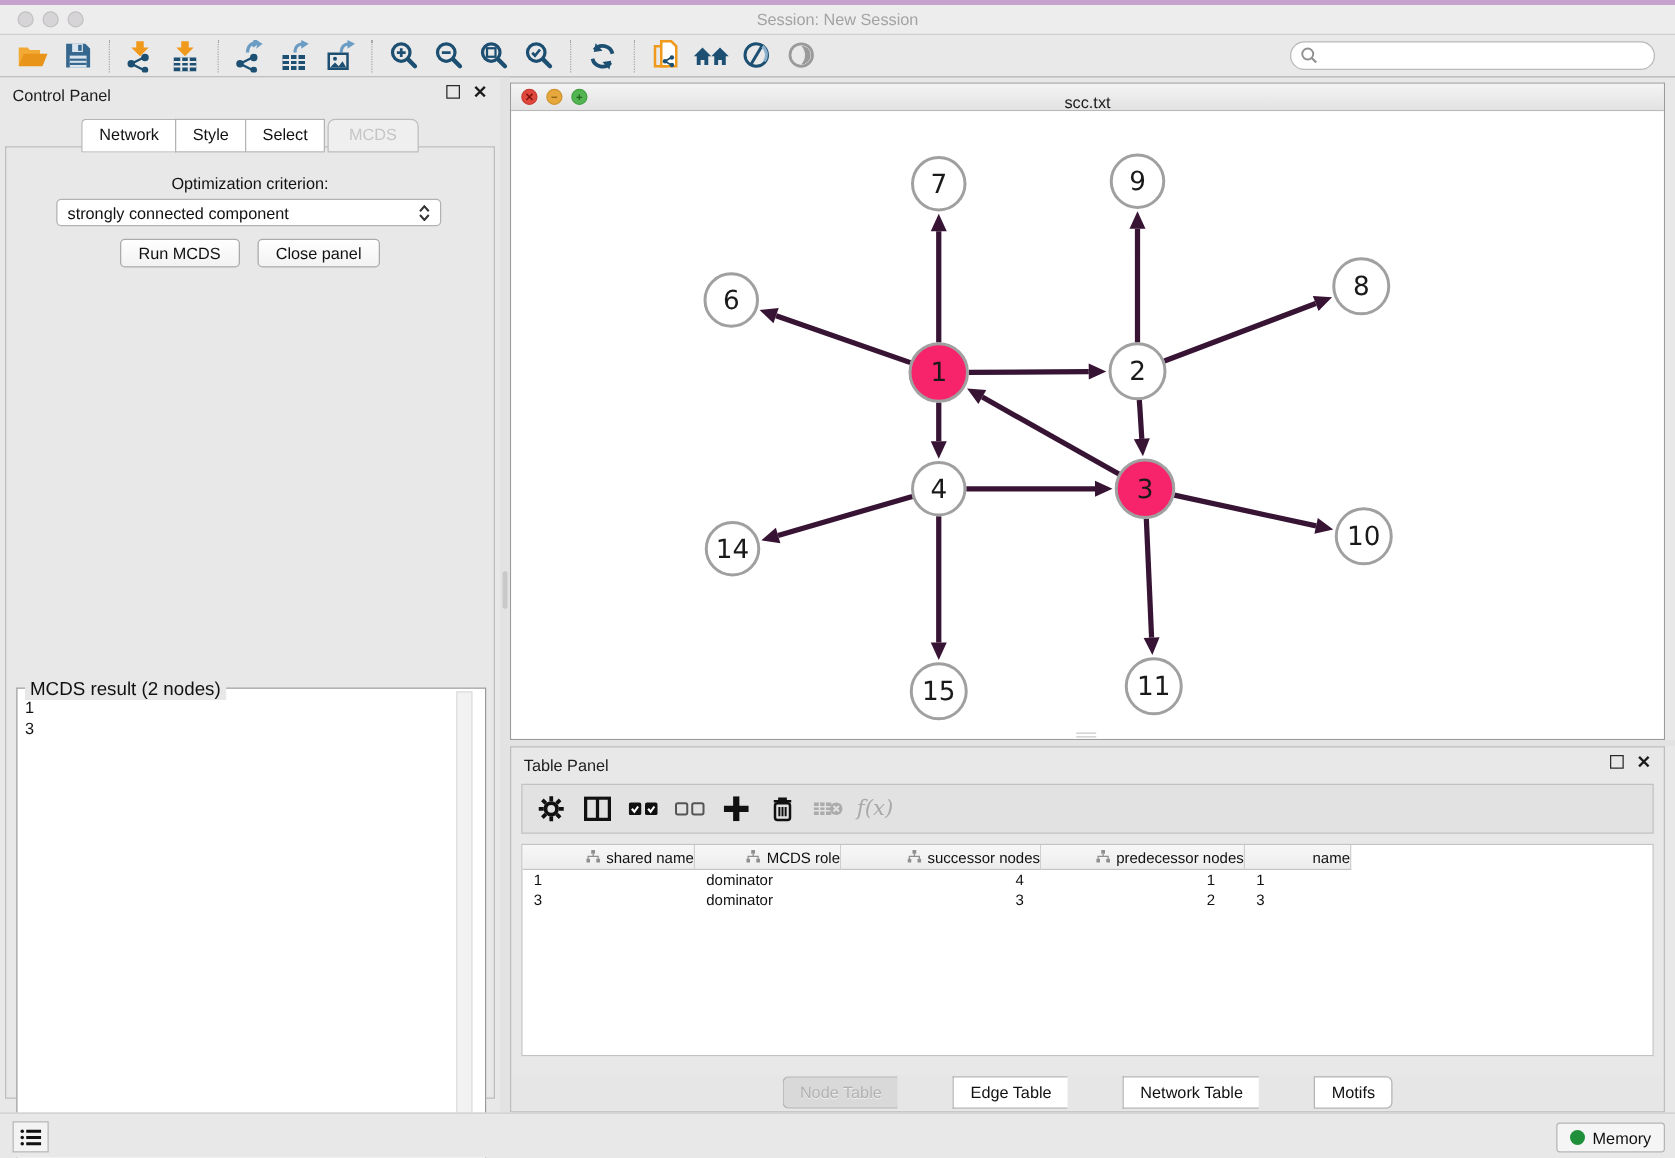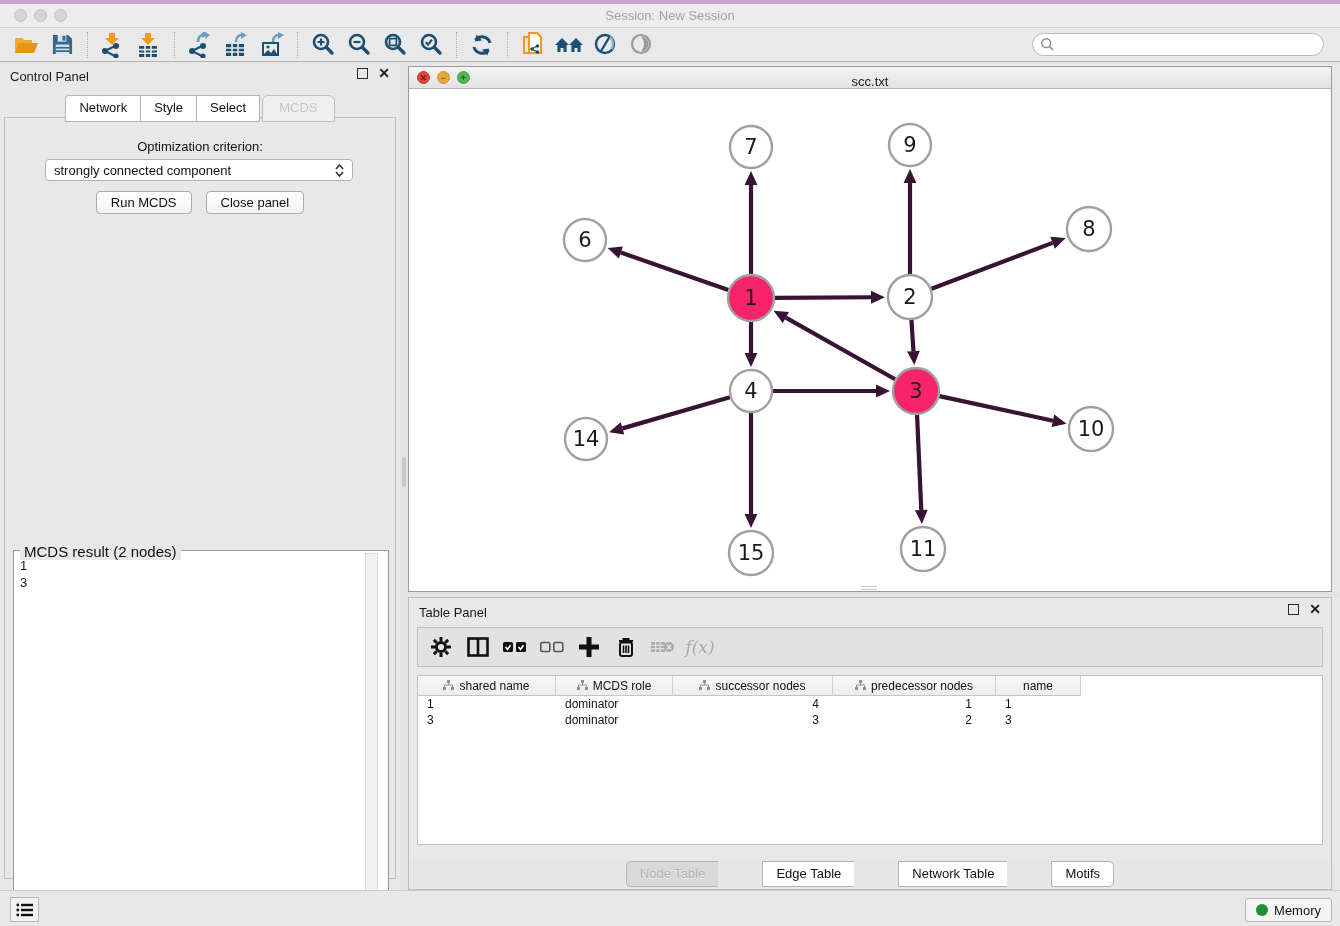--- a/index.html
+++ b/index.html
@@ -65,21 +65,21 @@
 
   .h-divider { position:absolute; left:408px; top:592px; width:932px; height:5px; background:#e3e3e3; }
 
   
   .table-panel { position:absolute; left:408px; top:597px; width:924px; height:293px; background:#e8e8e8; border:1px solid #bdbdbd; }
   .tp-toolbar { position:absolute; left:8px; top:29px; width:906px; height:40px; background:#e2e2e2; border:1px solid #c2c2c2; display:flex; align-items:center; padding:0 8px; gap:7px; }
   .tp-icon { width:30px; height:28px; display:flex; align-items:center; justify-content:center; }
   .fx { font-family:"DejaVu Serif", serif; font-style:italic; font-size:17px; color:#a9a9a9; }
   .tp-table { position:absolute; left:8px; top:77px; width:906px; height:170px; background:#fff; border:1px solid #c2c2c2; overflow:hidden; }
   .thead { display:flex; height:20px; }
-  .th { background:linear-gradient(#f7f7f7,#ededed); border-right:1px solid #cfcfcf; border-bottom:1px solid #c4c4c4; display:flex; align-items:center; justify-content:center; gap:5px; font-size:12px; color:#111; }
+  .th { background:linear-gradient(#f7f7f7,#ededed); border-right:1px solid #cfcfcf; border-bottom:1px solid #c4c4c4; display:flex; align-items:center; justify-content:flex-end; gap:5px; font-size:12px; color:#111; }
   .trow { display:flex; height:16px; }
   .td { font-size:12px; color:#111; display:flex; align-items:center; }
   .td.left { justify-content:flex-start; padding-left:9px; }
   .td.right { justify-content:flex-end; padding-right:14px; }
   .td.right2 { justify-content:flex-end; padding-right:24px; }
 
   .tp-footer { position:absolute; left:1px; right:1px; bottom:1px; height:28px; background:#e6e6e6; display:flex; justify-content:center; align-items:center; }
   .bt-group { display:flex;gap:44px; }
   .b-tab { font-size:13px; background:#fff; border:1px solid #b4b4b4; border-right:none; padding:4px 13px 5px; color:#111; }
   .b-tab:first-child { border-radius:5px 0 0 5px; }

